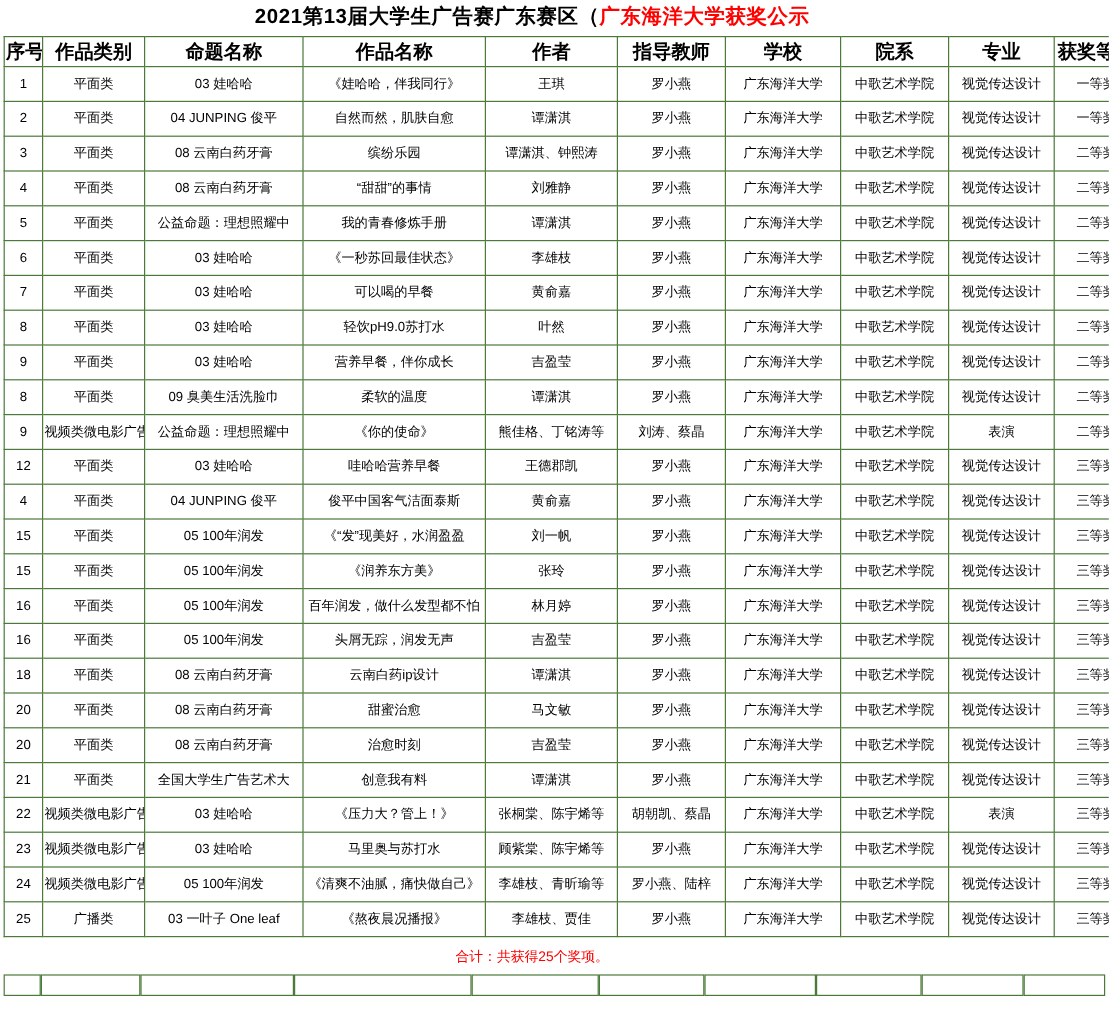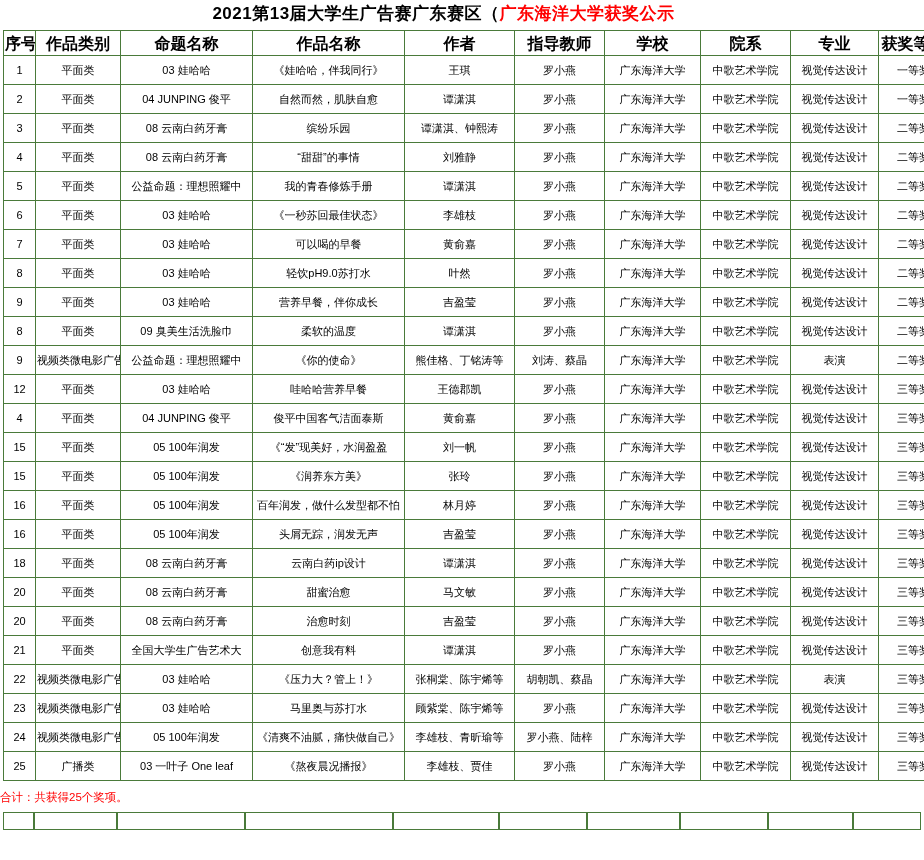--- a/index.html
+++ b/index.html
@@ -63,21 +63,21 @@
   .col-1 { width: 85px; }
   .col-2 { width: 132px; }
   .col-3 { width: 152px; }
   .col-4 { width: 110px; }
   .col-5 { width: 90px; }
   .col-6 { width: 96px; }
   .col-7 { width: 90px; }
   .col-8 { width: 88px; }
   .col-9 { width: 70px; }
   .footer-note {
-    text-align: left;
+    text-align: center;
     color: #ff0000;
     font-size: 11.5px;
     padding-top: 9px;
     padding-bottom: 7px;
   }
   .bottom-strip {
     display: flex;
     width: 918px;
     margin: 0 3px;
   }

